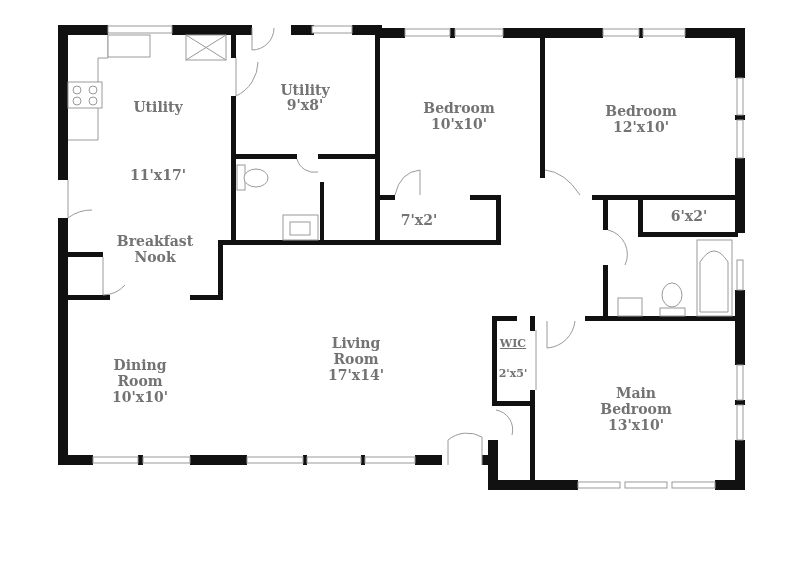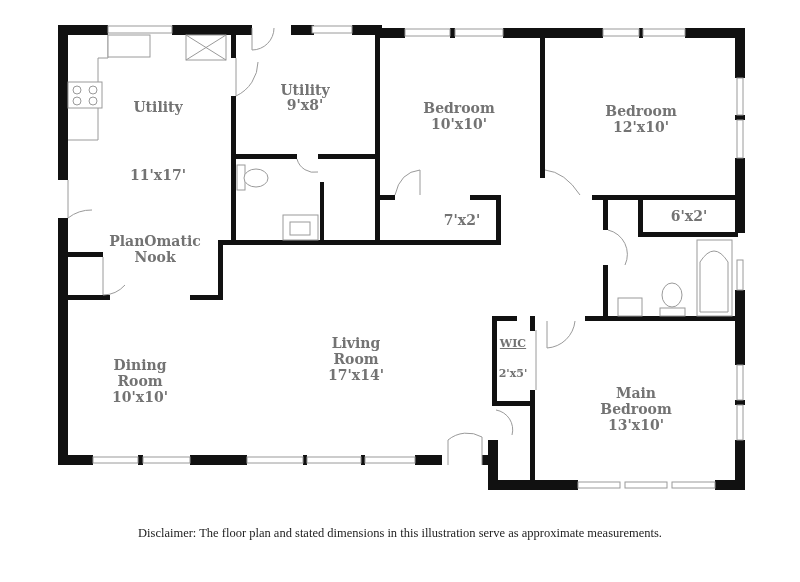--- a/index.html
+++ b/index.html
@@ -138,32 +138,31 @@
 </svg>
 
 <div class="lbl" style="left:158px;top:99px;">Utility</div>
 <div class="lbl" style="left:158px;top:167px;text-align:right;">11'x17'</div>
 <div class="lbl" style="left:305px;top:82px;">Utility</div>
 <div class="lbl" style="left:305px;top:97px;">9'x8'</div>
 <div class="lbl" style="left:459px;top:100px;">Bedroom</div>
 <div class="lbl" style="left:459px;top:116px;">10'x10'</div>
 <div class="lbl" style="left:641px;top:103px;">Bedroom</div>
 <div class="lbl" style="left:641px;top:119px;">12'x10'</div>
-<div class="lbl" style="left:462px;top:212px;">7'x2'</div>
+<div class="lbl" style="left:419px;top:212px;">7'x2'</div>
 <div class="lbl" style="left:689px;top:208px;">6'x2'</div>
-<div class="lbl" style="left:155px;top:233px;">PlanOmatic</div>
+<div class="lbl" style="left:155px;top:233px;">Breakfast</div>
 <div class="lbl" style="left:155px;top:249px;">Nook</div>
 <div class="lbl" style="left:140px;top:357px;">Dining</div>
 <div class="lbl" style="left:140px;top:373px;">Room</div>
 <div class="lbl" style="left:140px;top:389px;">10'x10'</div>
 <div class="lbl" style="left:356px;top:335px;">Living</div>
 <div class="lbl" style="left:356px;top:351px;">Room</div>
 <div class="lbl" style="left:356px;top:367px;">17'x14'</div>
 <div class="lbl sm" style="left:513px;top:338px;text-decoration:underline;">WIC</div>
 <div class="lbl sm" style="left:513px;top:368px;">2'x5'</div>
 <div class="lbl" style="left:636px;top:385px;">Main</div>
 <div class="lbl" style="left:636px;top:401px;">Bedroom</div>
 <div class="lbl" style="left:636px;top:417px;">13'x10'</div>
 
 <div class="disc">
-  <div>Disclaimer: The floor plan and stated dimensions in this illustration serve as approximate measurements.</div>
 </div>
 </div>
 
 </body></html>

